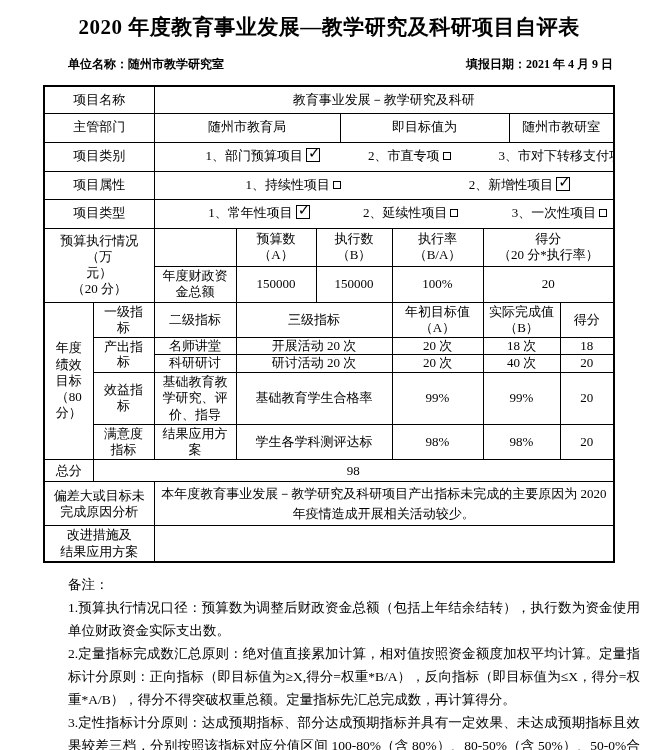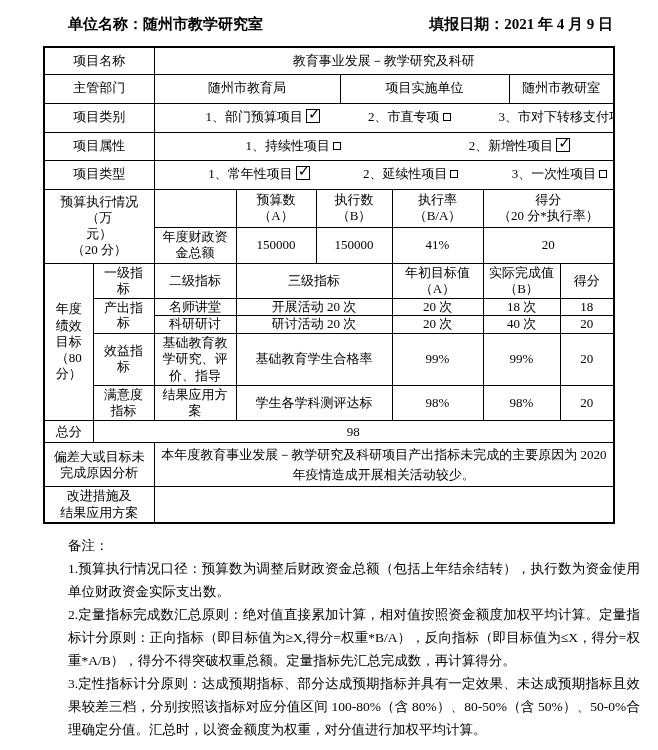--- a/index.html
+++ b/index.html
@@ -2,21 +2,21 @@
 <html><head>
 <meta charset="utf-8">
 <style>
   html,body { margin:0; padding:0; background:#fff; }
   .page {
     width:658px; height:750px; background:#fff; color:#000;
     font-family:"Liberation Serif","DejaVu Serif",serif;
     overflow:hidden; position:relative;
   }
   .title { margin:0; padding-top:13px; text-align:center; font-size:21px; font-weight:700; letter-spacing:0.5px; }
-  .info-line { display:flex; justify-content:space-between; margin:15px 45px 0 68px; font-size:15px; font-weight:700; }
+  .info-line { display:flex; justify-content:space-between; margin:15px 45px 0 68px; font-size:12px; font-weight:700; }
   .info-line .seg { white-space:nowrap; }
 
   table.main { border-collapse:collapse; table-layout:fixed; width:570px; margin:12px 0 0 43px; font-size:13px; border:2px solid #000;padding-left:36px; }
   table.main td { border:1px solid #000; text-align:center; vertical-align:middle; padding:1px 3px; line-height:1.25; overflow:hidden; }
   .pre { white-space:pre-line; }
   .left { text-align:left; padding:2px 6px !important; line-height:1.5 !important; }
 
   tr.h27{height:27px} tr.h29{height:29px} tr.h28{height:28px} tr.h38{height:38px}
   tr.h36{height:36px} tr.h32{height:32px} tr.h17{height:17px} tr.h18{height:18px}
   tr.h50{height:50px} tr.h35{height:35px} tr.h22{height:22px} tr.h41{height:41px} tr.h33{height:33px}
@@ -28,20 +28,21 @@
   .cb.checked { width:12px; height:12px; position:relative; vertical-align:-2px; }
   .cb.checked::after { content:"\2713"; position:absolute; left:1px; top:-5px; font-size:15px; }
 
   .notes { margin:10px 18px 0 68px; font-size:13.5px; line-height:23px; text-align:justify; }
 </style>
 </head>
 <body>
 
 <div class="page">
 
+  <h1 class="title">2020 年度教育事业发展—教学研究及科研项目自评表</h1>
 
   <div class="info-line">
     <span class="seg"><span>单位名称：</span><span>随州市教学研究室</span></span>
     <span class="seg"><span>填报日期：</span><span>2021 年 4 月 9 日</span></span>
   </div>
 
   <table class="main">
     <colgroup>
       <col style="width:49px">
         <col style="width:61px">
@@ -57,21 +58,21 @@
 
     <tbody>
         <tr class="h27">
       <td colspan="2">项目名称</td>
       <td colspan="8">教育事业发展－教学研究及科研</td>
     </tr>
 
     <tr class="h29">
       <td colspan="2">主管部门</td>
       <td colspan="3">随州市教育局</td>
-      <td colspan="3">项目实施单位</td>
+      <td colspan="3">即目标值为</td>
       <td colspan="2">随州市教研室</td>
     </tr>
 
     <tr class="h29">
       <td colspan="2">项目类别</td>
       <td colspan="8">
         <div class="options">
           <span class="option"><span>1、部门预算项目</span><span class="cb checked"></span></span>
           <span class="option"><span>2、市直专项</span><span class="cb"></span></span>
           <span class="option"><span>3、市对下转移支付项目</span><span class="cb"></span></span>
@@ -109,21 +110,21 @@
       <td colspan="2">执行数（B）</td>
       <td>执行率（B/A）</td>
       <td colspan="3" class="pre">得分
 （20 分*执行率）</td>
     </tr>
 
     <tr class="h36">
       <td>年度财政资金总额</td>
       <td>150000</td>
       <td colspan="2">150000</td>
-      <td>41%</td>
+      <td>100%</td>
       <td colspan="3">20</td>
     </tr>
 
     <tr class="h32">
       <td rowspan="5" class="pre">年度
 绩效
 目标
 （80
 分）</td>
       <td class="pre">一级指

